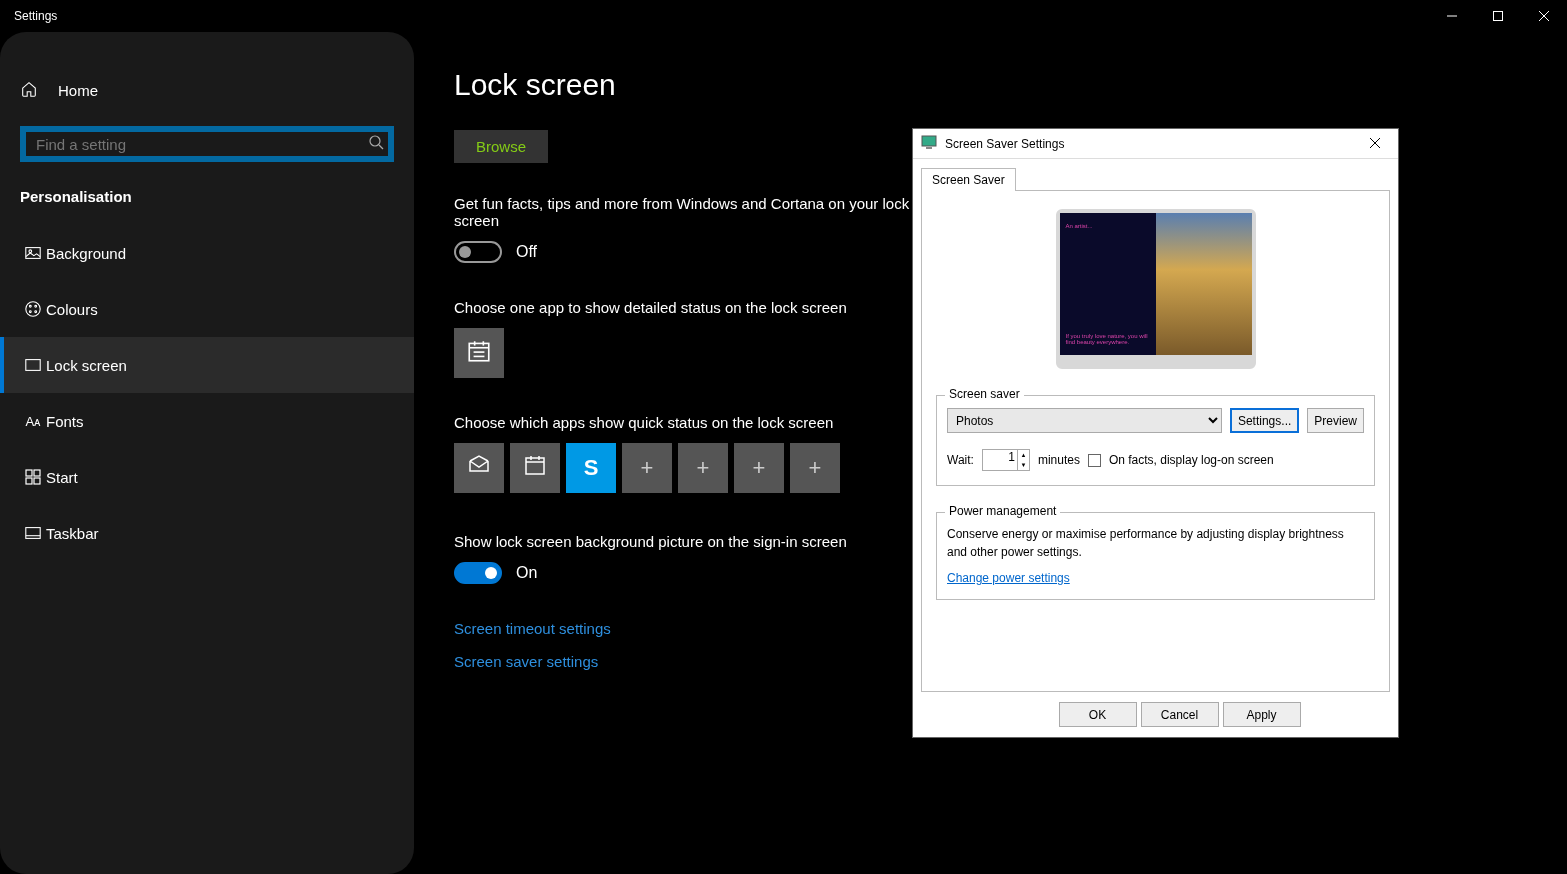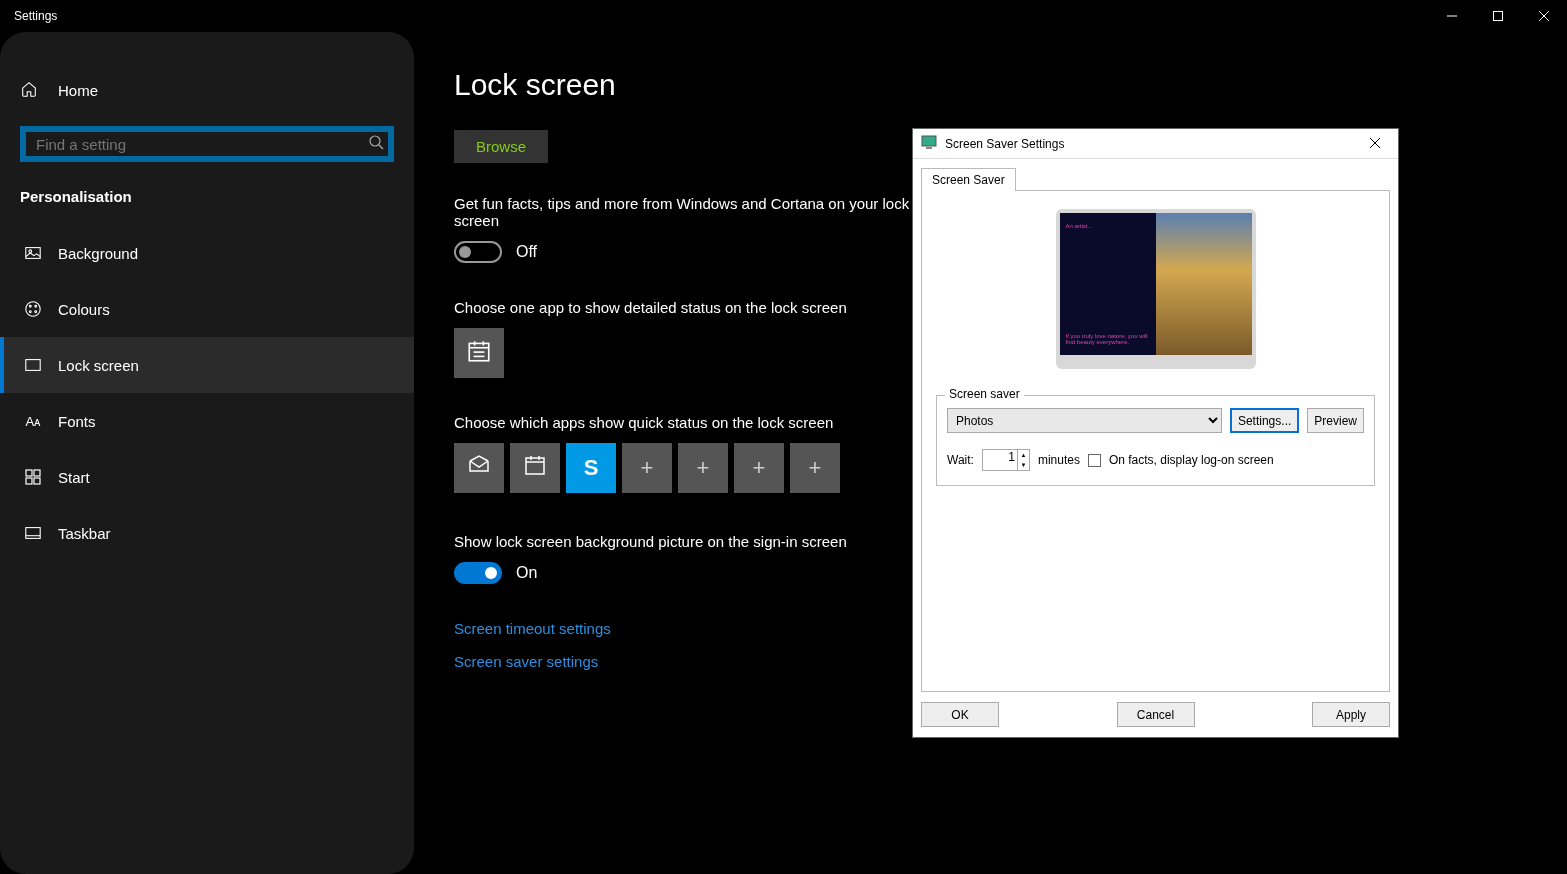--- a/index.html
+++ b/index.html
@@ -12,21 +12,21 @@
 .app { display: flex; height: calc(874px - 32px); }
 
 .sidebar { width: 414px; background: #1a1a1a; padding-top: 36px; border-radius: 26px; }
 .home { display: flex; align-items: center; gap: 20px; padding: 0 20px; height: 44px; font-size: 15px; }
 .home svg { width: 18px; height: 18px; }
 .search-wrap { margin: 14px 20px 26px 20px; }
 .search { width: 100%; height: 36px; background: #1a1a1a; border: 6px solid #0369a1; color: #86efac; font-size: 15px; padding: 0 34px 0 10px; }
 .search-wrap { position: relative; }
 .search-wrap .sicon { position: absolute; right: 10px; top: 8px; color: #aaa; }
 .cat { padding: 0 20px 20px 20px; font-size: 15px; font-weight: 600; }
-.navitem { display: flex; align-items: center; gap: 16px; padding: 0 20px; height: 56px; font-size: 15px; border-left: 4px solid transparent; }
+.navitem { display: flex; align-items: center; gap: 4px; padding: 0 20px; height: 56px; font-size: 15px; border-left: 4px solid transparent; }
 .navitem.sel { background: #2b2b2b; border-left-color: #0078d4; }
 .navitem .ico { width: 18px; display: flex; justify-content: center; }
 
 .main { flex: 1; padding: 36px 40px; position: relative; }
 .main h1 { font-weight: 300; font-size: 30px; margin-bottom: 28px; }
 .browse { background: #333; border: none; color: #84cc16; padding: 8px 22px; font-size: 15px; margin-bottom: 32px; }
 .label { font-size: 15px; margin-bottom: 12px; max-width: 500px; }
 .toggle-row { display: flex; align-items: center; gap: 14px; margin-bottom: 36px; }
 .toggle { width: 48px; height: 22px; border: 2px solid #999; border-radius: 11px; position: relative; }
 .toggle .knob { width: 12px; height: 12px; background: #999; border-radius: 50%; position: absolute; top: 3px; left: 3px; }
@@ -55,21 +55,21 @@
 .row1 { display: flex; gap: 8px; align-items: center; }
 .row1 select { flex: 1; height: 25px; border: 1px solid #aaa; background: #e8e8e8; padding: 0 4px; font-size: 12px; }
 .dbtn { height: 25px; padding: 0 6px; border: 1px solid #aaa; background: #eee; font-size: 12px; }
 .dbtn.focus { border: 2px solid #0a6fd8; }
 .row2 { display: flex; align-items: center; gap: 8px; margin-top: 16px; }
 .spin { width: 48px; height: 22px; border: 1px solid #aaa; text-align: right; padding: 0 14px 0 4px; font-size: 12px; position: relative; }
 .spin .arrows { position: absolute; right: 0; top: 0; width: 12px; height: 100%; display: flex; flex-direction: column; }
 .spin .arrows div { flex: 1; font-size: 6px; display: flex; align-items: center; justify-content: center; border-left: 1px solid #aaa; }
 .cb { width: 13px; height: 13px; border: 1px solid #666; }
 .dlg-link { color: #0066cc; text-decoration: underline; cursor: pointer; margin-top: 10px; display: inline-block; }
-.dlg-footer { display: flex; justify-content: space-between; gap: 4px; padding: 10px 8px; }
+.dlg-footer { display: flex; justify-content: center; gap: 4px; padding: 10px 8px; margin-left: 48px; }
 .dlg-footer .dbtn { width: 78px; }
 .pm-text { font-size: 12px; line-height: 1.5; }
 </style>
 </head>
 <body>
 
 <div class="titlebar">
   <span>Settings</span>
   <div class="spacer"></div>
   <div class="winbtn">
@@ -274,19 +274,24 @@
               <div>▲</div>
               <div>▼</div>
             </div>
         </div>
         <span>minutes</span>
         <div class="cb"></div>
         <span>On facts, display log-on screen</span>
       </div>
     </div>
 
+    <div class="group">
+      <div class="glabel">Power management</div>
+      <div class="pm-text">Conserve energy or maximise performance by adjusting display brightness and other power settings.</div>
+      <a class="dlg-link">Change power settings</a>
+    </div>
   </div>
   <div class="dlg-footer">
     <button class="dbtn">OK</button>
     <button class="dbtn">Cancel</button>
     <button class="dbtn">Apply</button>
   </div>
 </div>
 
 </body></html>

